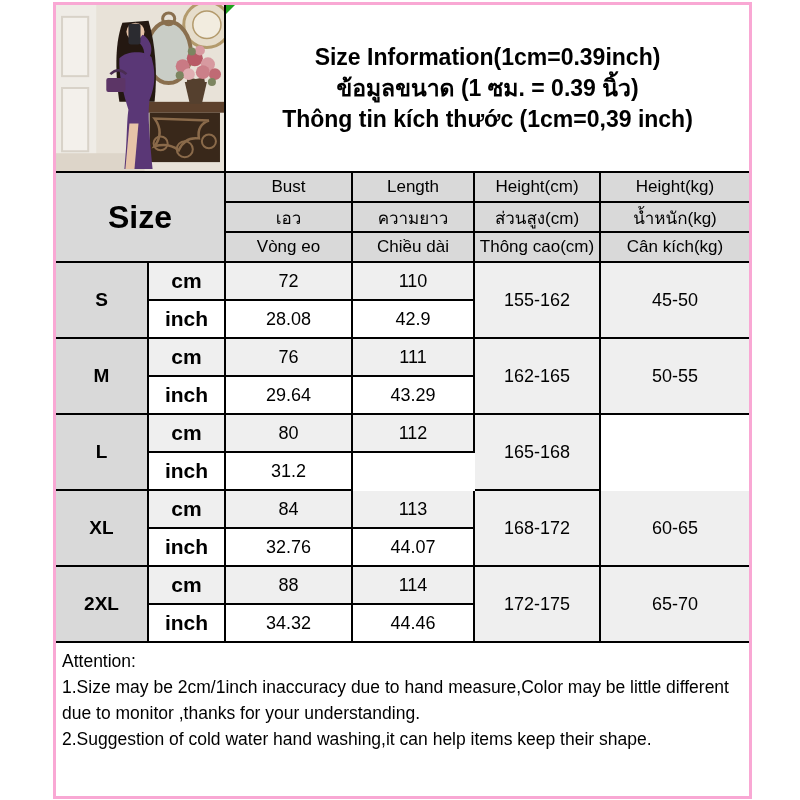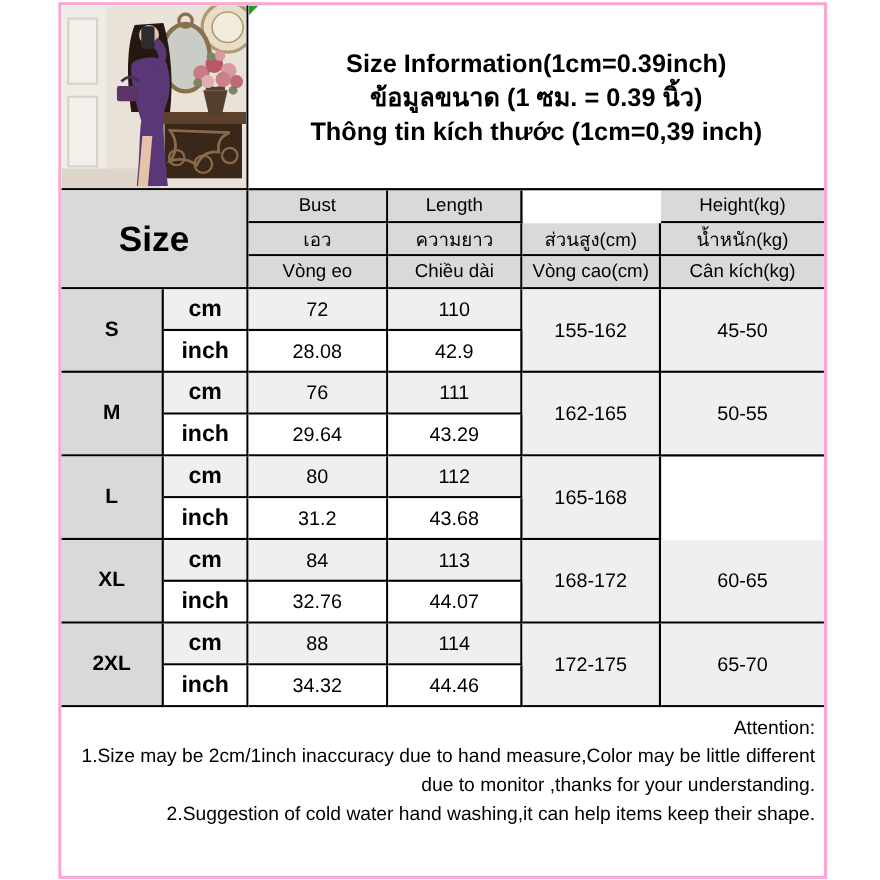--- a/index.html
+++ b/index.html
@@ -31,21 +31,21 @@
 
   .title-cell { grid-row: 1; grid-column: 3 / span 4; position: relative; flex-direction: column; }
   .title-line { font-weight: 700; font-size: 23px; line-height: 31px; white-space: nowrap; }
   .flag { position: absolute; top: 0; left: 0; width: 0; height: 0;
           border-top: 9px solid #1fa31f; border-right: 9px solid transparent; }
 
   .corner { grid-row: 2 / span 3; grid-column: 1 / span 2; background: #d9d9d9;
             font-weight: 700; font-size: 32px; }
 
   .attention { grid-row: 15; grid-column: 1 / span 6; align-items: flex-start;
-               justify-content: flex-start; text-align: right; padding: 5px 8px 0 6px; }
+               justify-content: flex-start; text-align: left; padding: 5px 8px 0 6px; }
   .attention .txt { font-size: 17.5px; line-height: 26px; font-weight: 400; }
 </style>
 </head>
 <body>
 
 <div class="sheet">
   <div class="grid">
 
     <div class="cell photo-cell" role="img" aria-label="Model mirror selfie in purple off-shoulder slit dress with plum handbag, flowers and ornate console table behind">
       <svg viewBox="0 0 167 168" preserveAspectRatio="none">
@@ -100,30 +100,31 @@
       <span class="flag"></span>
       <div class="title-line">Size Information(1cm=0.39inch)</div>
       <div class="title-line">ข้อมูลขนาด (1 ซม. = 0.39 นิ้ว)</div>
       <div class="title-line">Thông tin kích thước (1cm=0,39 inch)</div>
     </div>
 
     <div class="cell corner">Size</div>
 
     <div class="cell hdr" style="grid-row:2;grid-column:3">Bust</div>
     <div class="cell hdr" style="grid-row:2;grid-column:4">Length</div>
+    <div class="cell hdr" style="grid-row:2;grid-column:5">Height(cm)</div>
     <div class="cell hdr er" style="grid-row:2;grid-column:6">Height(kg)</div>
 
     <div class="cell hdr" style="grid-row:3;grid-column:3">เอว</div>
     <div class="cell hdr" style="grid-row:3;grid-column:4">ความยาว</div>
     <div class="cell hdr" style="grid-row:3;grid-column:5">ส่วนสูง(cm)</div>
     <div class="cell hdr er" style="grid-row:3;grid-column:6">น้ำหนัก(kg)</div>
 
     <div class="cell hdr" style="grid-row:4;grid-column:3">Vòng eo</div>
     <div class="cell hdr" style="grid-row:4;grid-column:4">Chiều dài</div>
-    <div class="cell hdr" style="grid-row:4;grid-column:5">Vòng cao(cm)</div>
+    <div class="cell hdr" style="grid-row:4;grid-column:5">Thông cao(cm)</div>
     <div class="cell hdr er" style="grid-row:4;grid-column:6">Cân kích(kg)</div>
 
     <div class="cell sizelbl" style="grid-row:5/span 2;grid-column:1">S</div>
     <div class="cell unit lite" style="grid-row:5;grid-column:2">cm</div>
     <div class="cell val lite" style="grid-row:5;grid-column:3">72</div>
     <div class="cell val lite" style="grid-row:5;grid-column:4">110</div>
     <div class="cell val lite" style="grid-row:5/span 2;grid-column:5">155-162</div>
     <div class="cell val lite er" style="grid-row:5/span 2;grid-column:6">45-50</div>
     <div class="cell unit" style="grid-row:6;grid-column:2">inch</div>
     <div class="cell val" style="grid-row:6;grid-column:3">28.08</div>
@@ -139,21 +140,20 @@
     <div class="cell val" style="grid-row:8;grid-column:3">29.64</div>
     <div class="cell val" style="grid-row:8;grid-column:4">43.29</div>
 
     <div class="cell sizelbl" style="grid-row:9/span 2;grid-column:1">L</div>
     <div class="cell unit lite" style="grid-row:9;grid-column:2">cm</div>
     <div class="cell val lite" style="grid-row:9;grid-column:3">80</div>
     <div class="cell val lite" style="grid-row:9;grid-column:4">112</div>
     <div class="cell val lite" style="grid-row:9/span 2;grid-column:5">165-168</div>
     <div class="cell unit" style="grid-row:10;grid-column:2">inch</div>
     <div class="cell val" style="grid-row:10;grid-column:3">31.2</div>
-    <div class="cell val" style="grid-row:10;grid-column:4">43.68</div>
 
     <div class="cell sizelbl" style="grid-row:11/span 2;grid-column:1">XL</div>
     <div class="cell unit lite" style="grid-row:11;grid-column:2">cm</div>
     <div class="cell val lite" style="grid-row:11;grid-column:3">84</div>
     <div class="cell val lite" style="grid-row:11;grid-column:4">113</div>
     <div class="cell val lite" style="grid-row:11/span 2;grid-column:5">168-172</div>
     <div class="cell val lite er" style="grid-row:11/span 2;grid-column:6">60-65</div>
     <div class="cell unit" style="grid-row:12;grid-column:2">inch</div>
     <div class="cell val" style="grid-row:12;grid-column:3">32.76</div>
     <div class="cell val" style="grid-row:12;grid-column:4">44.07</div>

